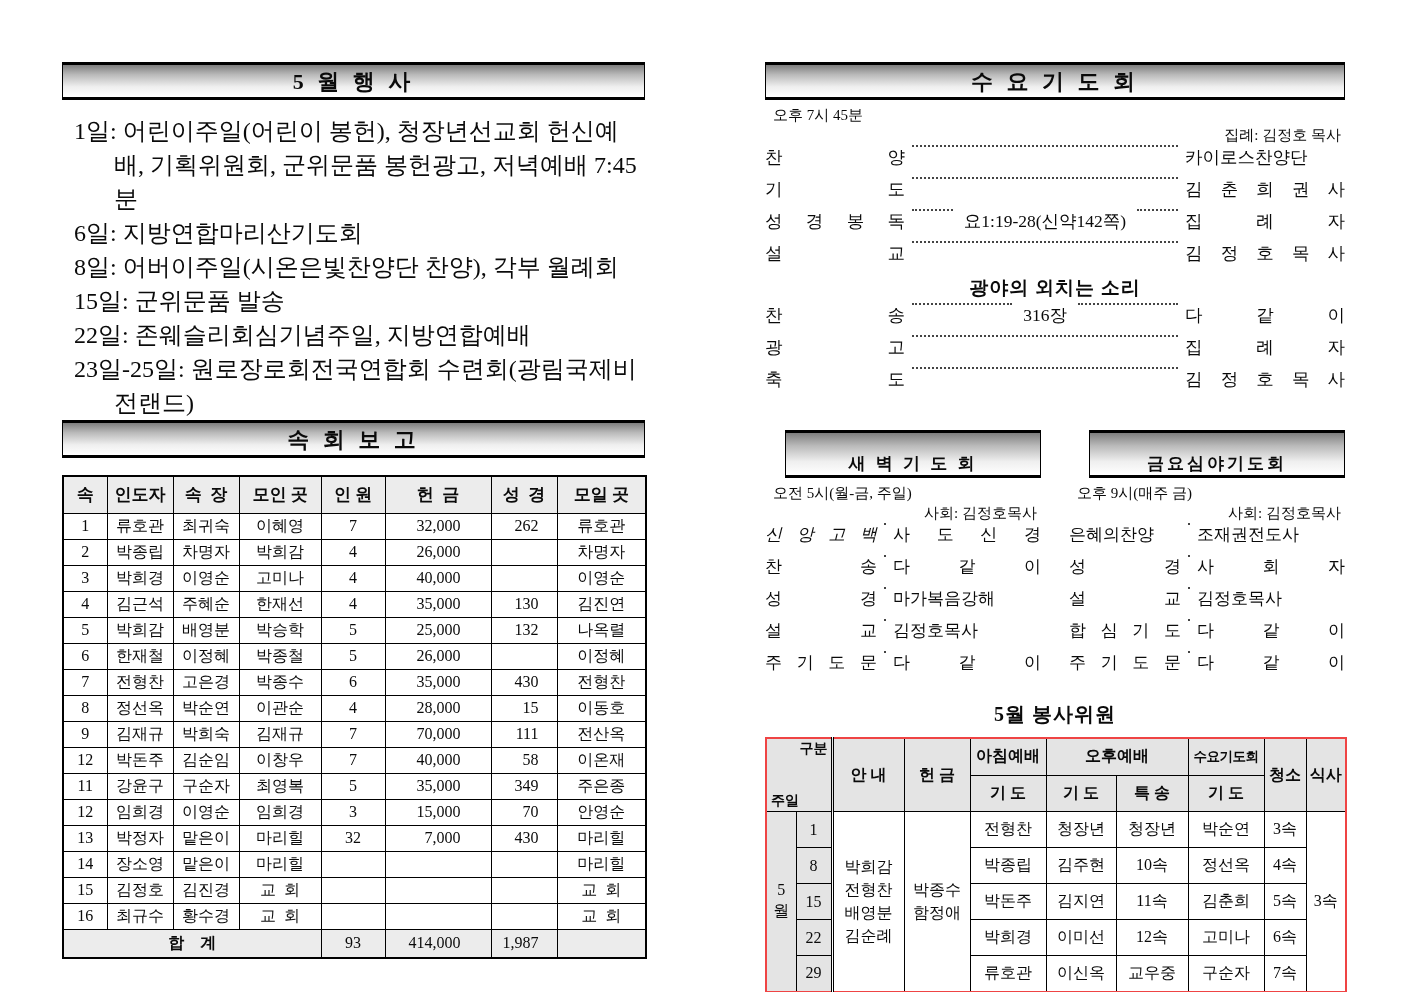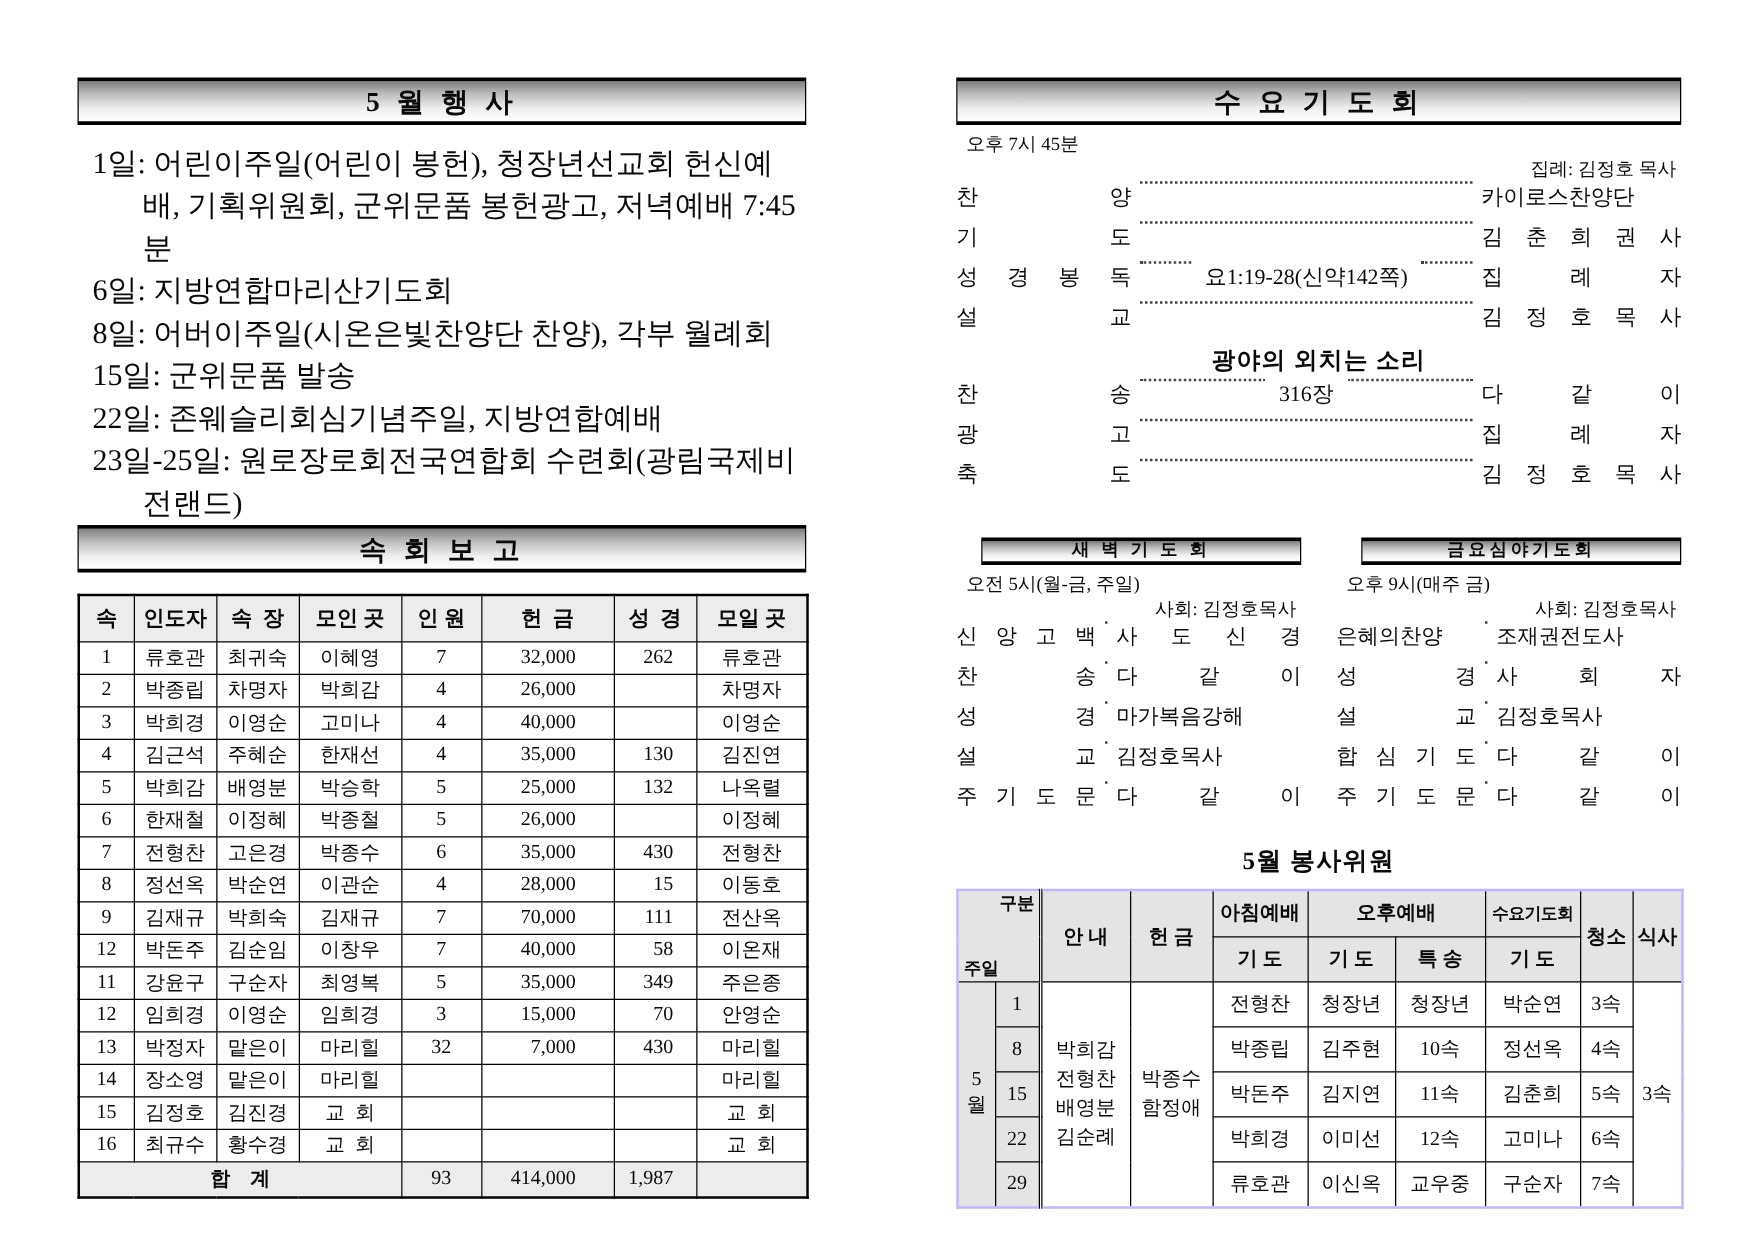--- a/index.html
+++ b/index.html
@@ -11,21 +11,21 @@
 
   
   .bar {
     height:38px;
     border-top:3px solid #000; border-bottom:3px solid #000;
     border-left:1px solid #000; border-right:1px solid #000;
     background:linear-gradient(180deg,#7e7e7e 0%,#b9b9b9 30%,#efefef 68%,#ffffff 100%);
     display:flex; align-items:flex-end; justify-content:center;
     font-weight:bold; font-size:22px; letter-spacing:4px;
   }
-  .mini-bar { height:22px; font-size:14px; letter-spacing:3px;margin-left:20px; }
+  .mini-bar { height:48px; font-size:17px; letter-spacing:3px;margin-left:20px; }
 
   
   .events { margin-top:14px; padding-left:12px; min-height:240px; }
   .event-item { font-size:24px; line-height:34px; padding-left:40px; text-indent:-40px; }
 
   
   table { border-collapse:collapse; }
   table.report { width:583px; margin-top:17px; border:2px solid #000; table-layout:fixed; }
   table.report th, table.report td { border:1px solid #000; text-align:center; overflow:hidden; }
   table.report thead tr { height:37px; background:#ececec; }
@@ -48,21 +48,21 @@
   .sermon-title { height:30px; display:flex; align-items:center; justify-content:center;
                   font-weight:bold; font-size:19px; letter-spacing:1px; }
 
   
   .mini-row { display:flex; gap:28px; margin-top:31px; }
   .mini { width:276px; }
   .mini .pline { height:32px; font-size:17px; }
 
   
   .committee-title { margin-top:18px; text-align:center; font-weight:bold; font-size:20px; letter-spacing:1px; }
-  table.committee { width:580px; margin-top:9px; border:2px solid #c4b5fd; table-layout:fixed; }
+  table.committee { width:580px; margin-top:9px; border:2px solid #ef4444; table-layout:fixed; }
   table.committee th, table.committee td { border:1px solid #000; text-align:center; }
   table.committee th { background:#e4e4e4; font-size:16px; font-weight:bold; white-space:pre; height:22px; }
   table.committee th.small { font-size:13.5px; letter-spacing:-0.5px; }
   table.committee td { font-size:16px; }
   table.committee tbody tr { height:36px; }
   .gray { background:#e4e4e4; }
   .dbl { border-left:3px double #000 !important; }
   .names { white-space:pre-line; line-height:1.45; font-size:16px; }
   .mcell { white-space:pre-line; line-height:1.3; }
   th.diag { position:relative; padding:0;
@@ -346,21 +346,21 @@
 
     <div class="mini-row">
       <div class="mini">
         <div class="bar mini-bar">
           <span>새 벽 기 도 회</span>
         </div>
         <div class="meta-time">오전 5시(월-금, 주일)</div>
         <div class="meta-off">사회: 김정호목사</div>
         <div id="dawn-lines">
             <div class="pline">
-              <span class="plabel" style="width: 112px;">신 앙 고 백</span>
+              <span class="plabel" style="width: 112px; font-style: italic;">신 앙 고 백</span>
               <span class="dots"></span>
               <span class="pvalue" style="width: 148px;">사 도 신 경</span>
             </div>
             <div class="pline">
               <span class="plabel" style="width: 112px;">찬 송</span>
               <span class="dots"></span>
               <span class="pvalue" style="width: 148px;">다 같 이</span>
             </div>
             <div class="pline">
               <span class="plabel" style="width: 112px;">성 경</span>

